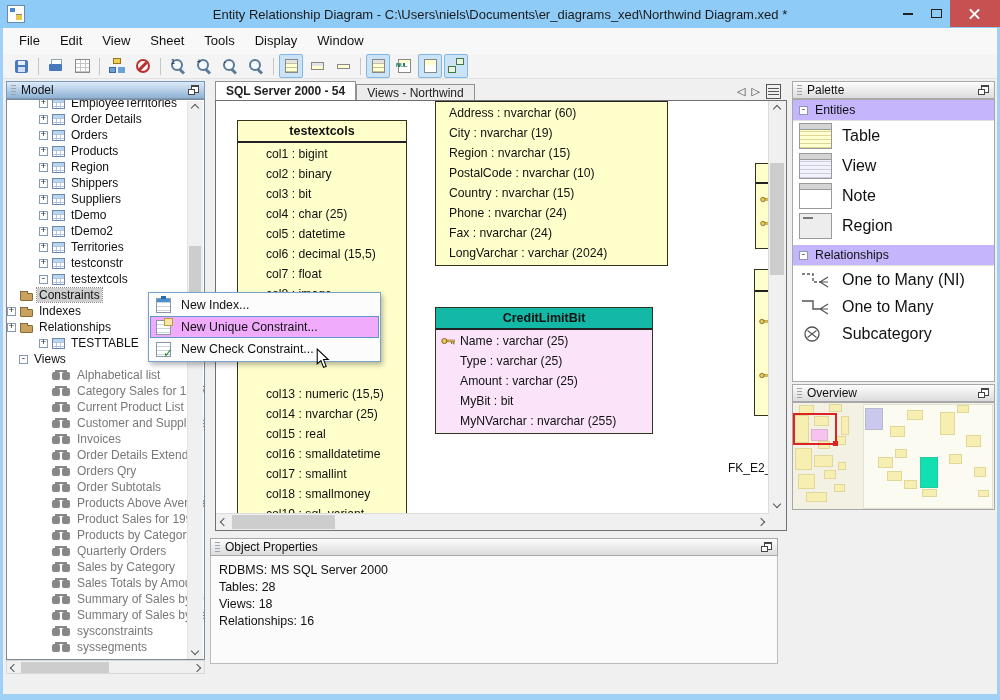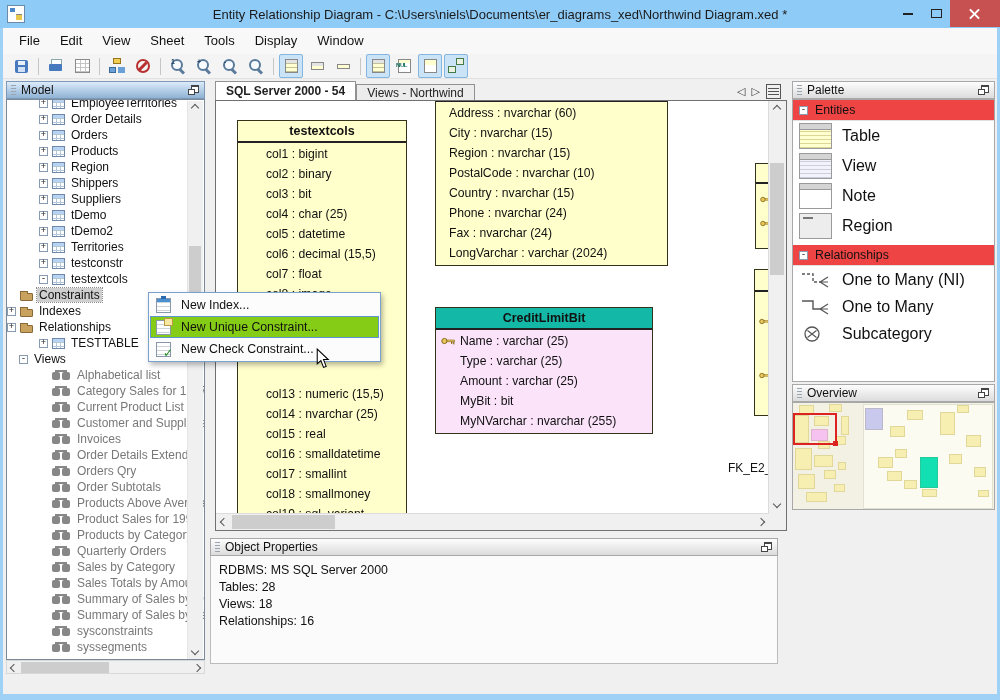--- a/index.html
+++ b/index.html
@@ -118,35 +118,35 @@
   .partial{position:absolute;background:#ffffcb;border:1.5px solid #33331c;z-index:1;}
   .partial .hd{border-bottom:2px solid #222;}
   .pkey1,.pkey2{position:absolute;left:4px;}
   .fk-label{position:absolute;font-size:12px;color:#111;z-index:2;white-space:nowrap;}
   .cv-vsb{right:0;top:0;width:17px;height:412px;border-left:1px solid #dcdcdc;}
   .cv-hsb{left:0;top:412px;width:553px;height:17px;border-top:1px solid #dcdcdc;}
   .cv-corner{position:absolute;right:0;top:412px;width:17px;height:17px;background:#f0f0f0;z-index:20;}
   
   .cmenu{position:absolute;left:148px;top:292px;width:233px;background:#fcfcfc;border:1px solid #78a2cc;box-shadow:2px 3px 5px rgba(0,0,0,.28);z-index:40;padding:1px;box-sizing:border-box;}
   .cm-item{height:22px;display:flex;align-items:center;font-size:12.3px;border:1px solid transparent;box-sizing:border-box;}
-  .cm-item[data-hl="1"]{background:#84cc16;border-color:#5e96d0;}
+  .cm-item[data-hl="1"]{background:#f0abfc;border-color:#5e96d0;}
   .cm-ic{width:15px;height:15px;margin:0 10px 0 5px;position:relative;flex:none;box-sizing:border-box;}
   .cm-ic[data-icon="index"],.cm-ic[data-icon="unique"],.cm-ic[data-icon="check"]{border:1px solid #8a97a8;background:
      repeating-linear-gradient(180deg,transparent 0 3px,#ccd4dc 3px 4px),#fff;}
   .cm-ic[data-icon="index"]::before{content:"";position:absolute;left:0;right:0;top:0;height:3px;background:#4a90d0;}
   .cm-ic[data-icon="index"]::after{content:"";position:absolute;left:4px;top:-3px;width:5px;height:3px;background:#2a6ab0;}
   .cm-ic[data-icon="pkey"]::before{content:"";position:absolute;left:0;top:4px;width:6px;height:6px;border:2px solid #bb9227;border-radius:50%;box-sizing:border-box;}
   .cm-ic[data-icon="pkey"]::after{content:"";position:absolute;left:6px;top:6px;width:9px;height:2.5px;background:#bb9227;box-shadow:4px 2px 0 -0.5px #bb9227,8px 2px 0 -0.5px #bb9227;}
   .cm-ic[data-icon="unique"]::before{content:"";position:absolute;right:-3px;top:-3px;width:7px;height:6px;background:#f5e6a2;border:1px solid #bb9a40;}
   .cm-ic[data-icon="check"]::after{content:"✓";position:absolute;right:-3px;bottom:-4px;color:#1d8a1d;font:bold 12px "DejaVu Sans",sans-serif;}
   .cursor{position:absolute;z-index:50;}
   
   .palette{position:absolute;left:792px;top:81px;width:203px;height:301px;}
   .pal-body{position:absolute;left:0;top:18px;width:203px;height:283px;background:#fff;border:1px solid #a8a8a8;box-sizing:border-box;overflow:hidden;}
-  .sec-head{height:20px;display:flex;align-items:center;background:#ef4444;border-bottom:1px solid #e0e0e0;font-size:12.3px;}
+  .sec-head{height:20px;display:flex;align-items:center;background:#c4b5fd;border-bottom:1px solid #e0e0e0;font-size:12.3px;}
   .colbox{box-sizing:border-box;width:9px;height:9px;border:1px solid #8a9ab0;background:#fff;margin:0 7px 0 6px;font:9px/7px "Liberation Mono",monospace;text-align:center;color:#222;}
   .colbox::before{content:"-";}
   .pal-item{height:30px;display:flex;align-items:center;font-size:16px;}
   .pal-item.rel{height:27px;}
   .pal-ic{width:33px;height:26px;margin:0 10px 0 6px;flex:none;border:1px solid #9a9a9a;position:relative;background:#fff;box-sizing:border-box;}
   .pal-ic::before{content:"";position:absolute;left:0;right:0;top:0;height:5px;background:#d4d4d4;border-bottom:1px solid #9a9a9a;}
   .pal-item[data-icon="pal-table"] .pal-ic{background:repeating-linear-gradient(180deg,#ffffcf 0 3px,#ded696 3px 4px);}
   .pal-item[data-icon="pal-view"] .pal-ic{background:repeating-linear-gradient(180deg,#f2f2fb 0 3px,#cdcde0 3px 4px);}
   .pal-item[data-icon="pal-region"] .pal-ic{background:#ededed;}
   .pal-item[data-icon="pal-region"] .pal-ic::before{background:none;border:none;}
@@ -585,21 +585,21 @@
     <div class="db" style="left:219px;top:-22px;width:231px;">
       <div class="db-title"></div>
       <div style="padding:1px 0 2px;">
 
       <div class="db-row" style="padding-left:13px;">
             
             <span>Address : nvarchar (60)</span>
           </div>
           <div class="db-row" style="padding-left:13px;">
             
-            <span>City : nvarchar (15)</span>
+            <span>City : nvarchar (19)</span>
           </div>
           <div class="db-row" style="padding-left:13px;">
             
             <span>Region : nvarchar (15)</span>
           </div>
           <div class="db-row" style="padding-left:13px;">
             
             <span>PostalCode : nvarchar (10)</span>
           </div>
           <div class="db-row" style="padding-left:13px;">

